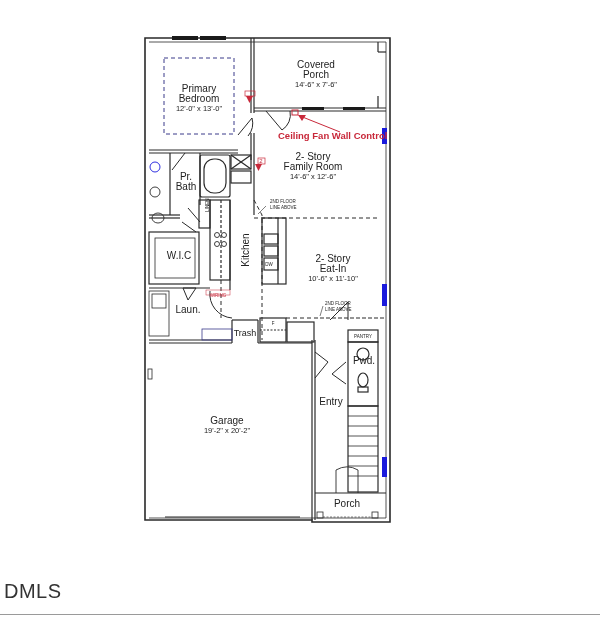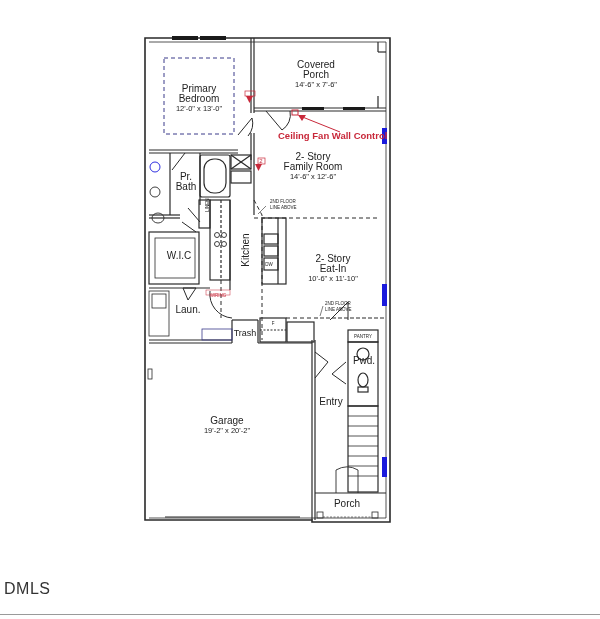--- a/index.html
+++ b/index.html
@@ -3,21 +3,21 @@
   <meta charset="utf-8">
   <style>
     html, body { margin: 0; padding: 0; background: #ffffff; }
     body { width: 600px; height: 619px; position: relative; overflow: hidden; font-family: "Liberation Sans", sans-serif; }
     #plan { position: absolute; left: 0; top: 0; width: 600px; height: 619px; }
     .lbl { font-family: "Liberation Sans", sans-serif; fill: #222; }
     .room { font-size: 10px; }
     .dim { font-size: 7.5px; }
     .tiny { font-size: 4.5px; }
     .note { font-size: 9.5px; font-weight: bold; fill: #c8283a; }
-    .footer-logo { position: absolute; left: 4px; top: 580px; font-family: "Liberation Sans", sans-serif; font-size: 16px; color: #333; letter-spacing: 0.5px; }
+    .footer-logo { position: absolute; left: 4px; top: 580px; font-family: "Liberation Sans", sans-serif; font-size: 20px; color: #333; letter-spacing: 0.5px; }
     .footer-rule { position: absolute; left: 0; top: 614px; width: 600px; height: 1px; background: #9a9a9a; }
   </style>
 </head>
 <body>
 
 <svg id="plan" viewBox="0 0 600 619" xmlns="http://www.w3.org/2000/svg">
   <g fill="none" stroke="#2a2a2a" stroke-width="1.2">
 
     <g>
       <path d="M145 38 L390 38 L390 522 L312 522 L312 520 L145 520 Z" stroke-width="1.6"></path>

